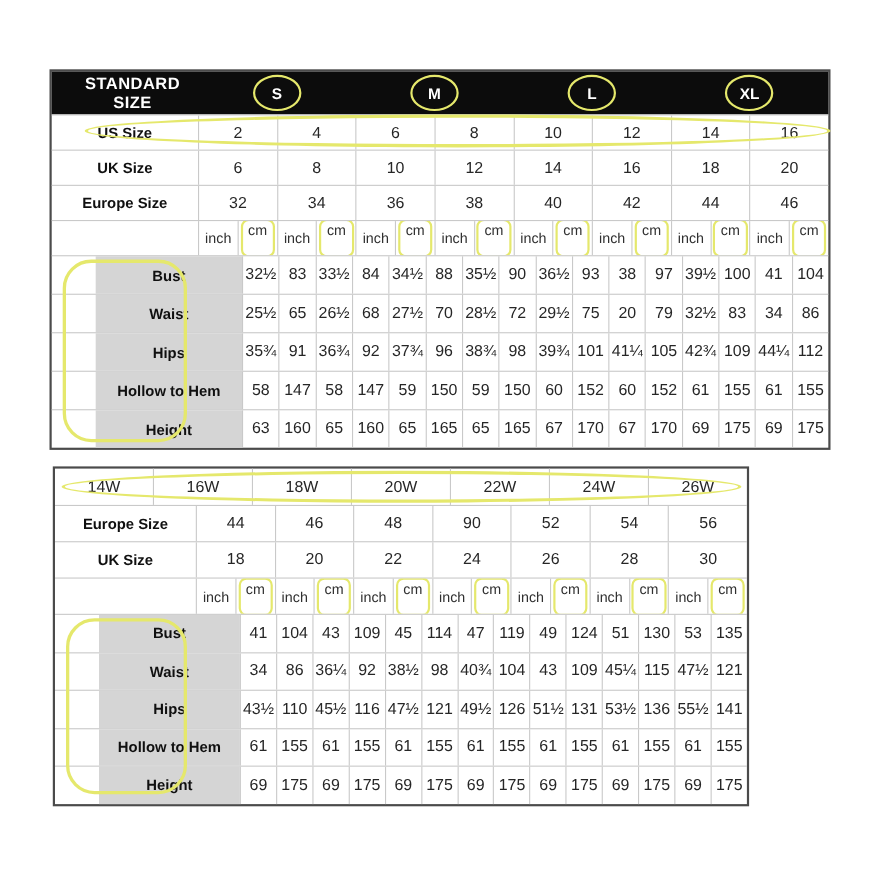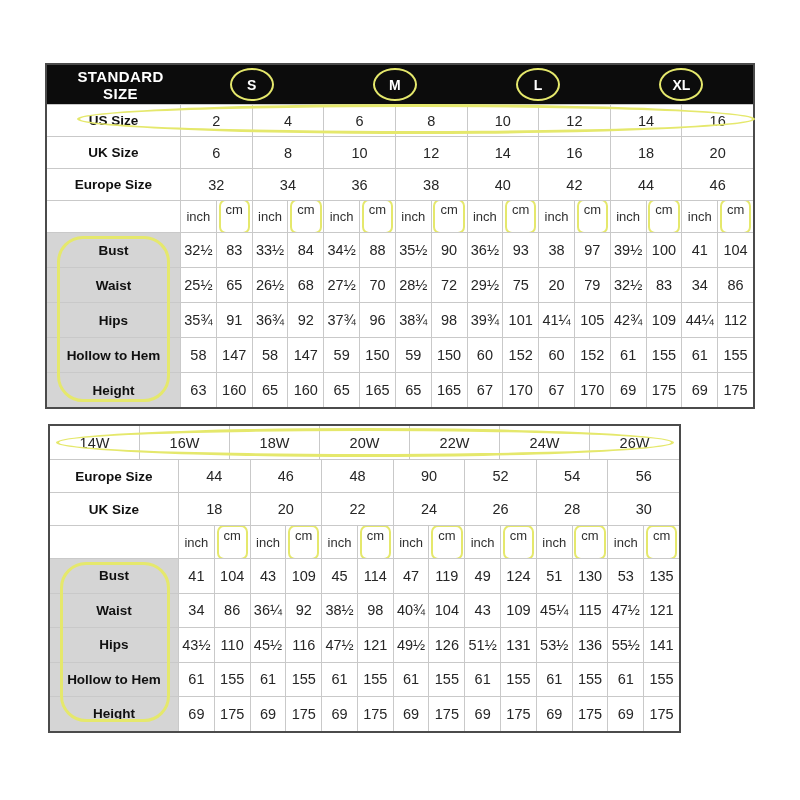--- a/index.html
+++ b/index.html
@@ -25,21 +25,21 @@
   .hdr .cell { border-left: none; }
   .hdr .lab { color: #ffffff; font-size: 15px; letter-spacing: 0.4px; justify-content: flex-start; padding-left: 14px; }
   .letters { flex: 1; display: flex; }
   .lcell { flex: 1; display: flex; align-items: center; justify-content: center; }
   .ellipse { min-width: 44px; height: 33px; padding: 0 5px; border: 2.5px solid var(--yellow, #e5e86c);
              border-radius: 50%; display: flex; align-items: center; justify-content: center;
              font-weight: bold; font-size: 14px; color: #ffffff; }
 
   .r-size { height: 32px; }
   .r-unit { height: 32px; }
-  .r-meas { height: 35px; }
+  .r-meas { height: 35px; padding-left: 40px; }
   .tbl-plus .r-size, .tbl-plus .r-unit { height: 33px; }
   .tbl-plus .r-meas { height: 34.5px; }
 
   .gray { background: var(--gray, #d5d5d5); }
   .cmbox { border: 2px solid var(--yellow, #e5e86c); border-radius: 7px; padding: 1px 5px 15px; }
 
   .oval { position: absolute; border: 3px solid var(--yellow, #e5e86c); border-radius: 50%;
           z-index: 5; pointer-events: none; }
   .labelbox { position: absolute; border: 3px solid var(--yellow, #e5e86c); border-radius: 26px;
               z-index: 5; pointer-events: none; }

